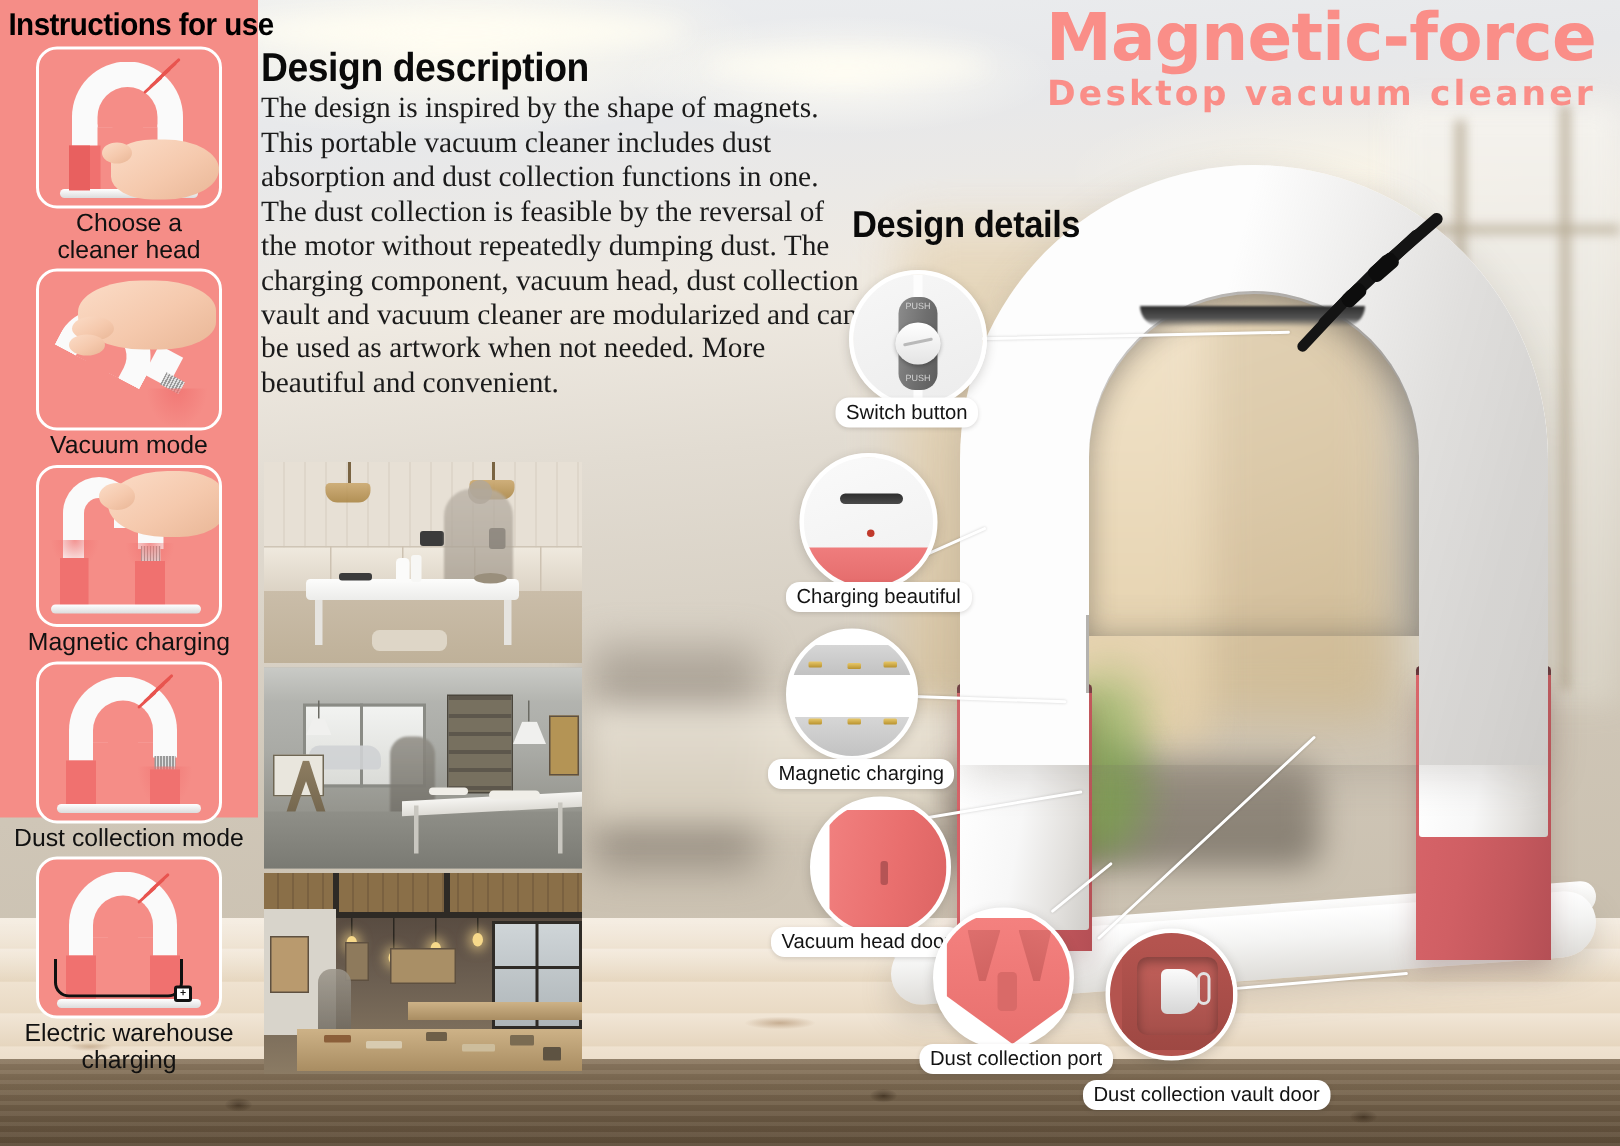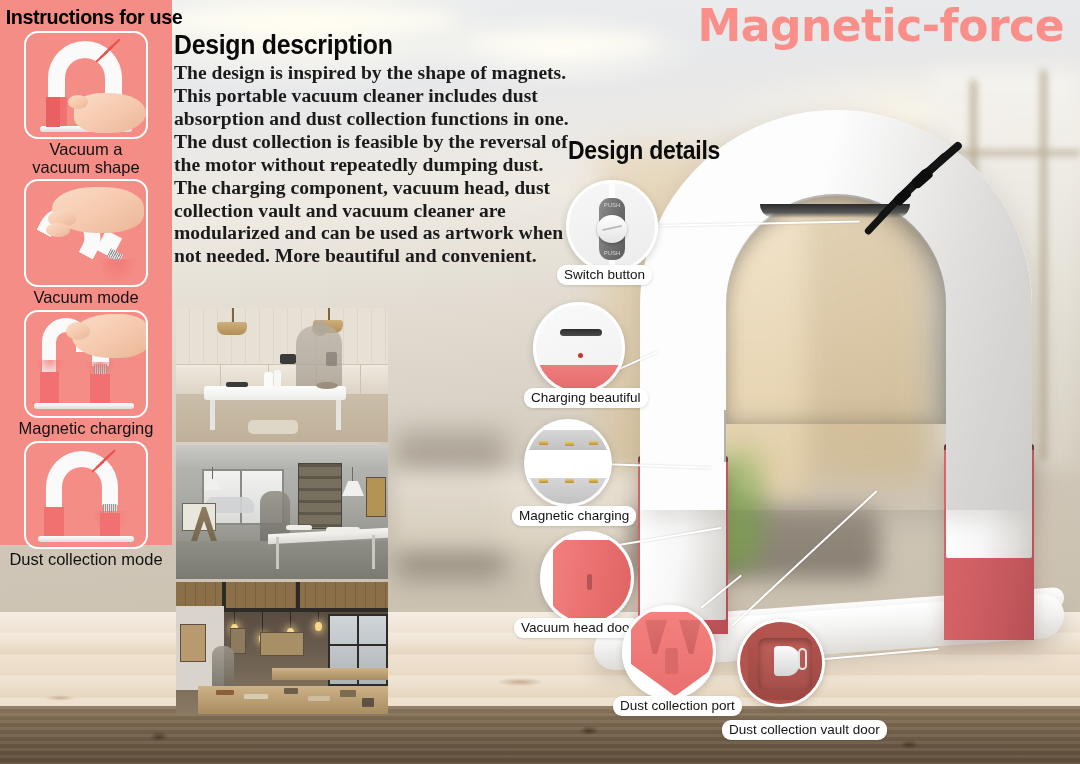--- a/index.html
+++ b/index.html
@@ -256,21 +256,20 @@
   #textcol { position:absolute; left:174px; top:30px; width:400px; }
   .h-blk {
     font-family:"Liberation Sans Narrow","Liberation Sans", sans-serif;
     font-weight:bold; font-size:27px; color:#0a0a0a; letter-spacing:-.3px;
     transform:scaleX(.92); transform-origin:left center;
   }
   .body-txt {
     font-family:"Liberation Serif", serif;
     font-size:19.6px; line-height:1.17; color:#1b1b1b; margin-top:1px;
     text-rendering:optimizeLegibility;
-    font-weight:bold;
   }
   #scenes-h { position:absolute; left:174px; top:276px; }
   .h-blk2 {
     font-family:"Liberation Sans Narrow","Liberation Sans", sans-serif;
     font-weight:bold; font-size:27px; color:#0a0a0a; letter-spacing:-.3px;
     transform:scaleX(.92); transform-origin:left center;
   }
 
   
   #scenes { position:absolute; left:176px; top:308px; width:212px; }
@@ -494,20 +493,21 @@
       <span style="left:16px; top:48px; width:66px; height:7px;  transform:rotate(-45deg);"></span>
       <span style="left:32px; top:32px; width:70px; height:7.5px;transform:rotate(-43deg);"></span>
       <span style="left:50px; top:14px; width:62px; height:8px;  transform:rotate(-41deg);"></span>
       <span style="left:50px; top:14px; width:22px; height:11px; transform:rotate(-41deg); background:#0d0d0d;"></span>
       <span style="left:32px; top:32px; width:18px; height:10px; transform:rotate(-43deg); background:#0d0d0d;"></span>
     </div>
   </div>
 
   <div id="title">
     <div class="t-main">Magnetic-force</div>
+    <div class="t-sub">Desktop vacuum cleaner</div>
   </div>
 
   <div id="textcol">
     <div class="h-blk">Design description</div>
     <div class="body-txt">The design is inspired by the shape of magnets. This portable vacuum cleaner includes dust absorption and dust collection functions in one. The dust collection is feasible by the reversal of the motor without repeatedly dumping dust. The charging component, vacuum head, dust collection vault and vacuum cleaner are modularized and can be used as artwork when not needed. More beautiful and convenient.</div>
   </div>
 
 
   <div id="scenes">
 
@@ -682,21 +682,21 @@
           <span style="left:70px;top:28px;width:16px;height:2px;transform:rotate(-42deg);"></span>
           <span style="left:74px;top:24px;width:18px;height:2px;transform:rotate(-42deg);"></span>
           <span style="left:78px;top:20px;width:18px;height:2px;transform:rotate(-42deg);"></span>
           <span style="left:82px;top:16px;width:16px;height:2px;transform:rotate(-42deg);"></span>
         </div>
         <div class="mini-hand" style="left:48px;top:60px;width:72px;height:40px;border-radius:40% 52% 52% 40%;"></div>
         <div class="mini-hand" style="left:42px;top:62px;width:20px;height:14px;border-radius:50%;"></div>
         <div class="mini-leg" style="left:20px;top:64px;width:14px;height:30px;background:#e8605f;"></div>
       </div>
       <div class="sb-cap">
-        <span>Vacuum a</span><br><span>vacuum shape</span>
+        <span>Choose a</span><br><span>cleaner head</span>
       </div>
     </div>
 
     <div class="sb-item">
       <div class="sb-thumb">
         <div class="mini-arch" style="left:16px;top:26px;width:64px;height:40px;border-width:16px;border-radius:32px 32px 0 0;transform:rotate(28deg);"></div>
         <div class="mini-legw" style="left:74px;top:52px;width:18px;height:22px;transform:rotate(28deg);"></div>
         <div class="mini-brush" style="left:82px;top:70px;width:14px;height:9px;transform:rotate(28deg);"></div>
         <div class="mini-spray" style="left:72px;top:78px;width:40px;height:26px;"></div>
         <div class="mini-waves">
@@ -741,15 +741,35 @@
         <div class="mini-waves">
           <span style="left:66px;top:28px;width:16px;height:2px;transform:rotate(-42deg);"></span>
           <span style="left:70px;top:24px;width:18px;height:2px;transform:rotate(-42deg);"></span>
           <span style="left:74px;top:20px;width:18px;height:2px;transform:rotate(-42deg);"></span>
           <span style="left:78px;top:16px;width:15px;height:2px;transform:rotate(-42deg);"></span>
         </div>
       </div>
       <div class="sb-cap">Dust collection mode</div>
     </div>
 
+    <div class="sb-item">
+      <div class="sb-thumb">
+        <div class="mini-arch" style="left:20px;top:8px;width:72px;height:44px;border-width:16px;border-radius:36px 36px 0 0;"></div>
+        <div class="mini-legw" style="left:20px;top:50px;width:16px;height:14px;"></div>
+        <div class="mini-legw" style="left:76px;top:50px;width:16px;height:14px;"></div>
+        <div class="mini-leg" style="left:18px;top:64px;width:20px;height:30px;"></div>
+        <div class="mini-leg" style="left:74px;top:64px;width:20px;height:30px;"></div>
+        <div class="mini-base" style="left:12px;top:93px;width:96px;height:6px;"></div>
+        <div class="mini-waves">
+          <span style="left:66px;top:28px;width:16px;height:2px;transform:rotate(-42deg);"></span>
+          <span style="left:70px;top:24px;width:18px;height:2px;transform:rotate(-42deg);"></span>
+          <span style="left:74px;top:20px;width:17px;height:2px;transform:rotate(-42deg);"></span>
+        </div>
+        <div class="mini-cord" style="left:10px;top:66px;width:86px;height:26px;"></div>
+        <div class="mini-plug" style="left:90px;top:84px;">+</div>
+      </div>
+      <div class="sb-cap">
+        <span>Electric warehouse</span><br><span>charging</span>
+      </div>
+    </div>
   </div>
 
 </div>
 
 </body></html>

